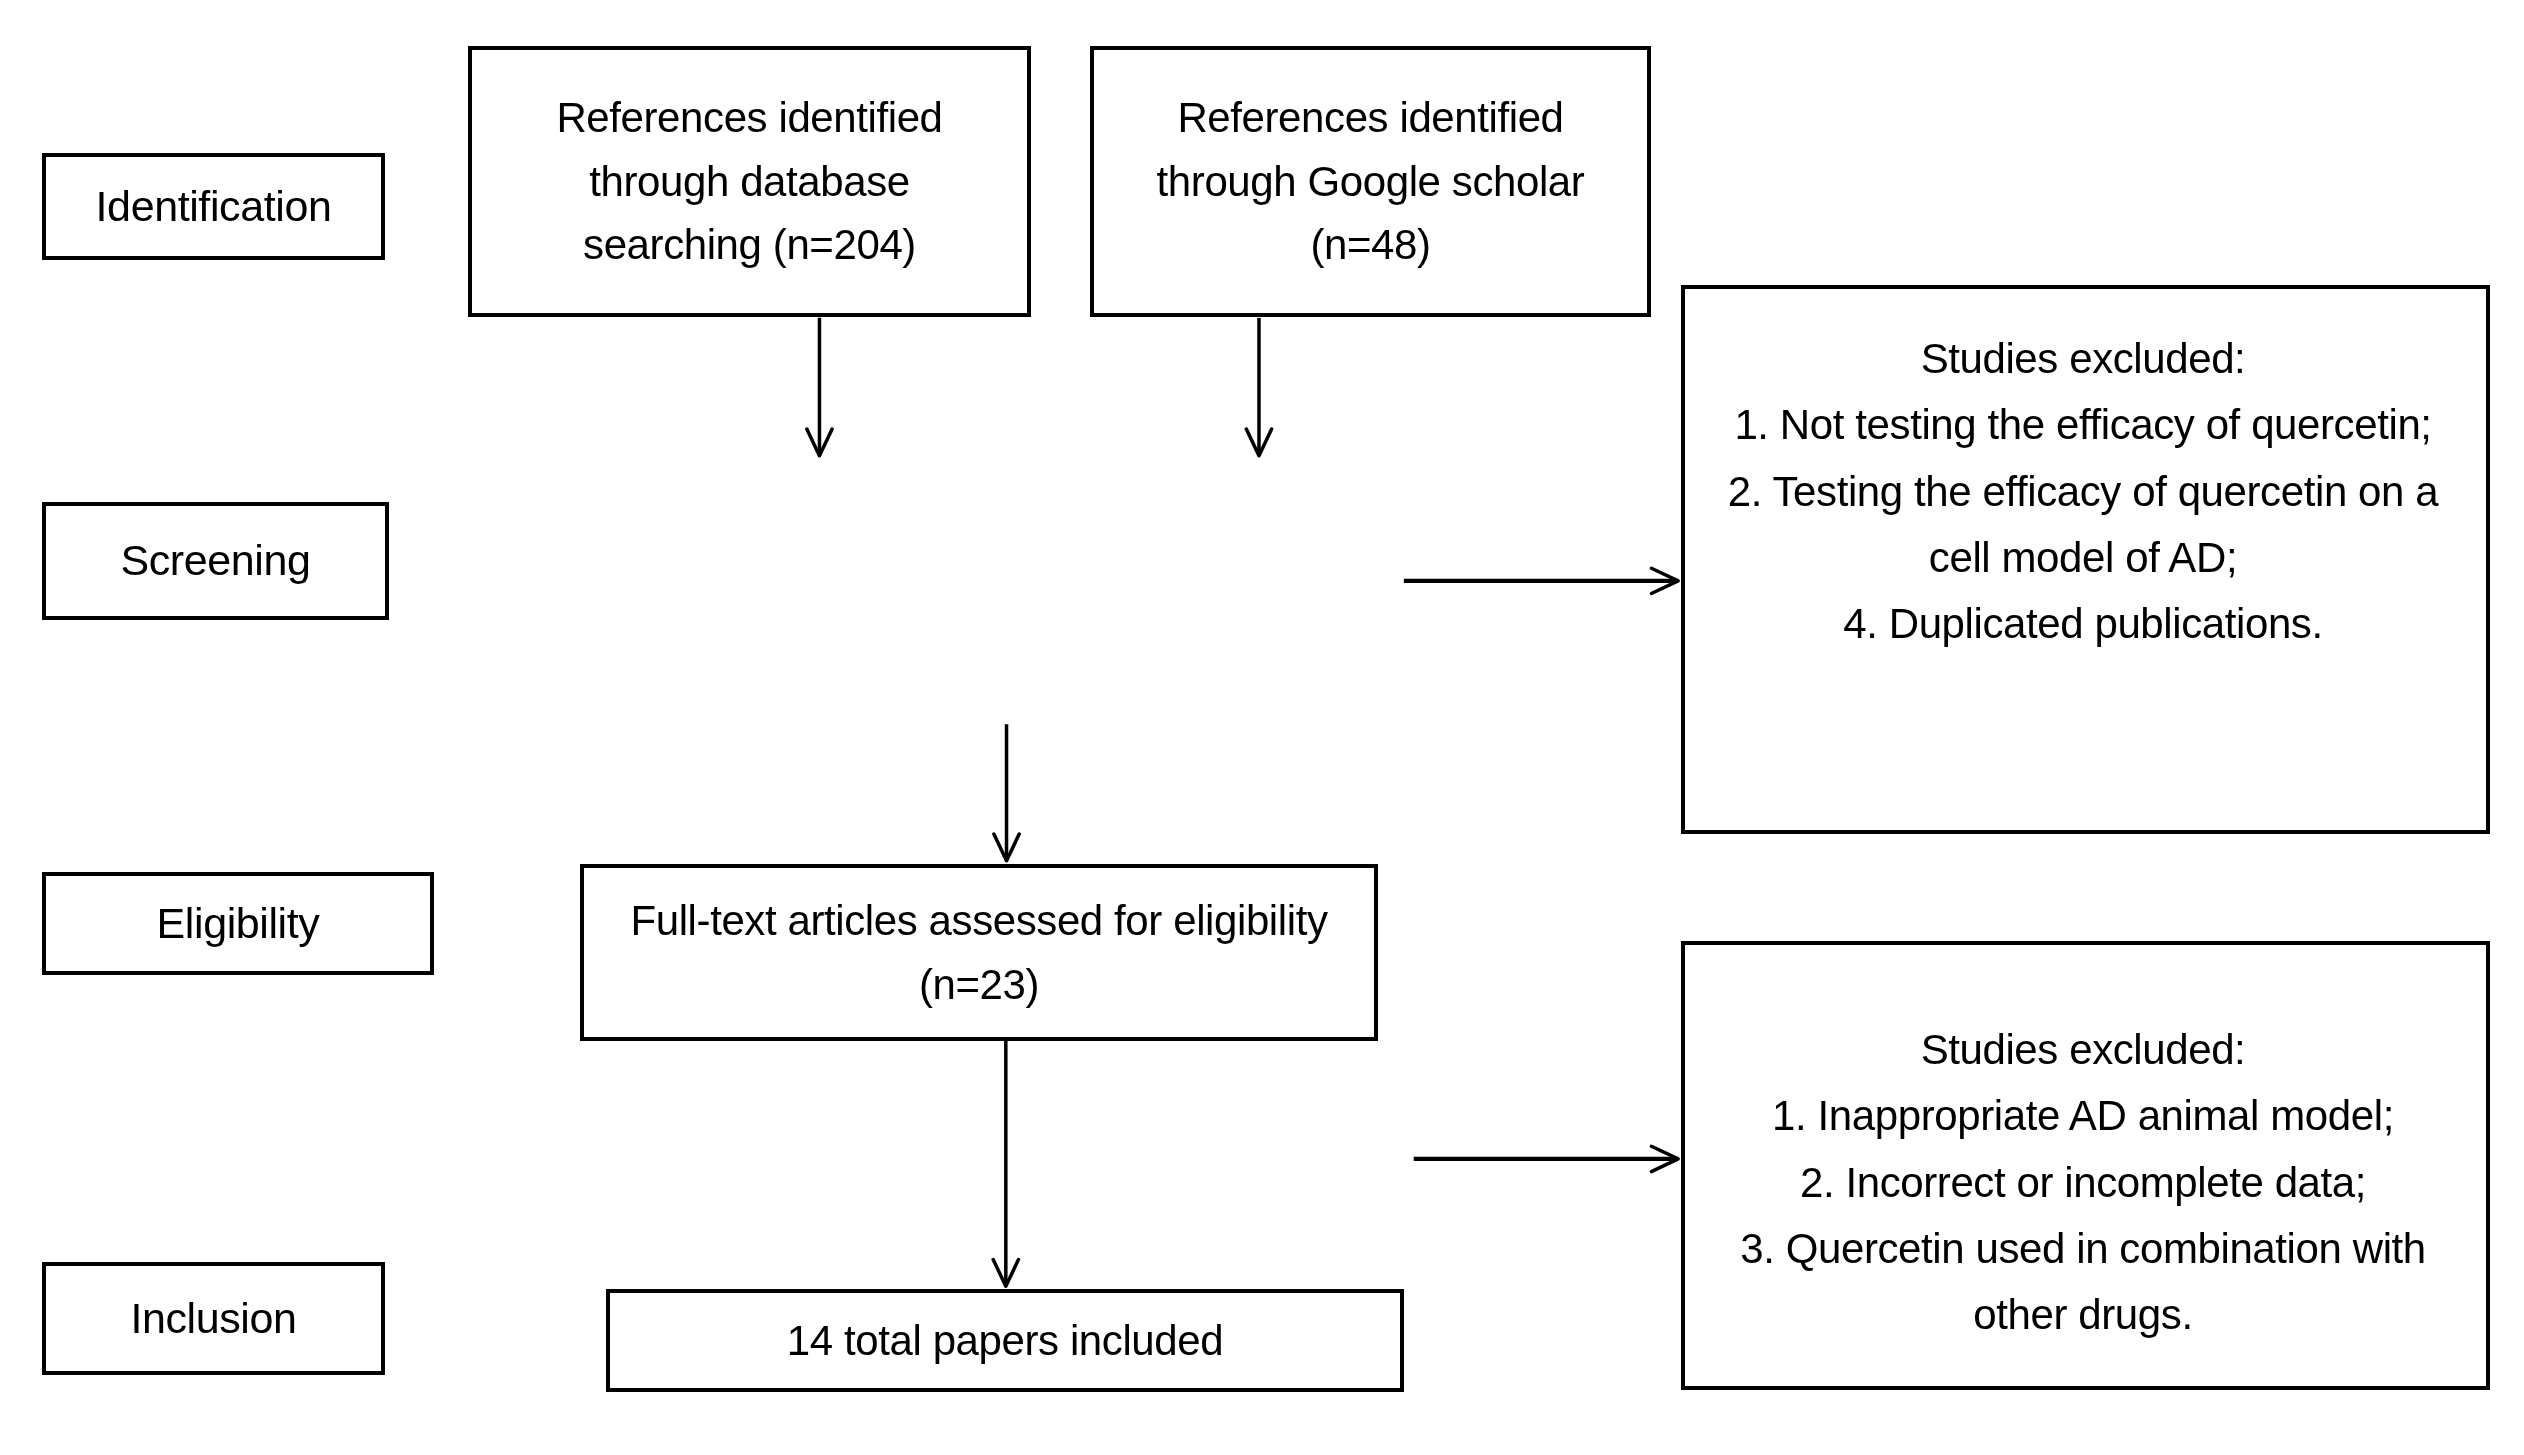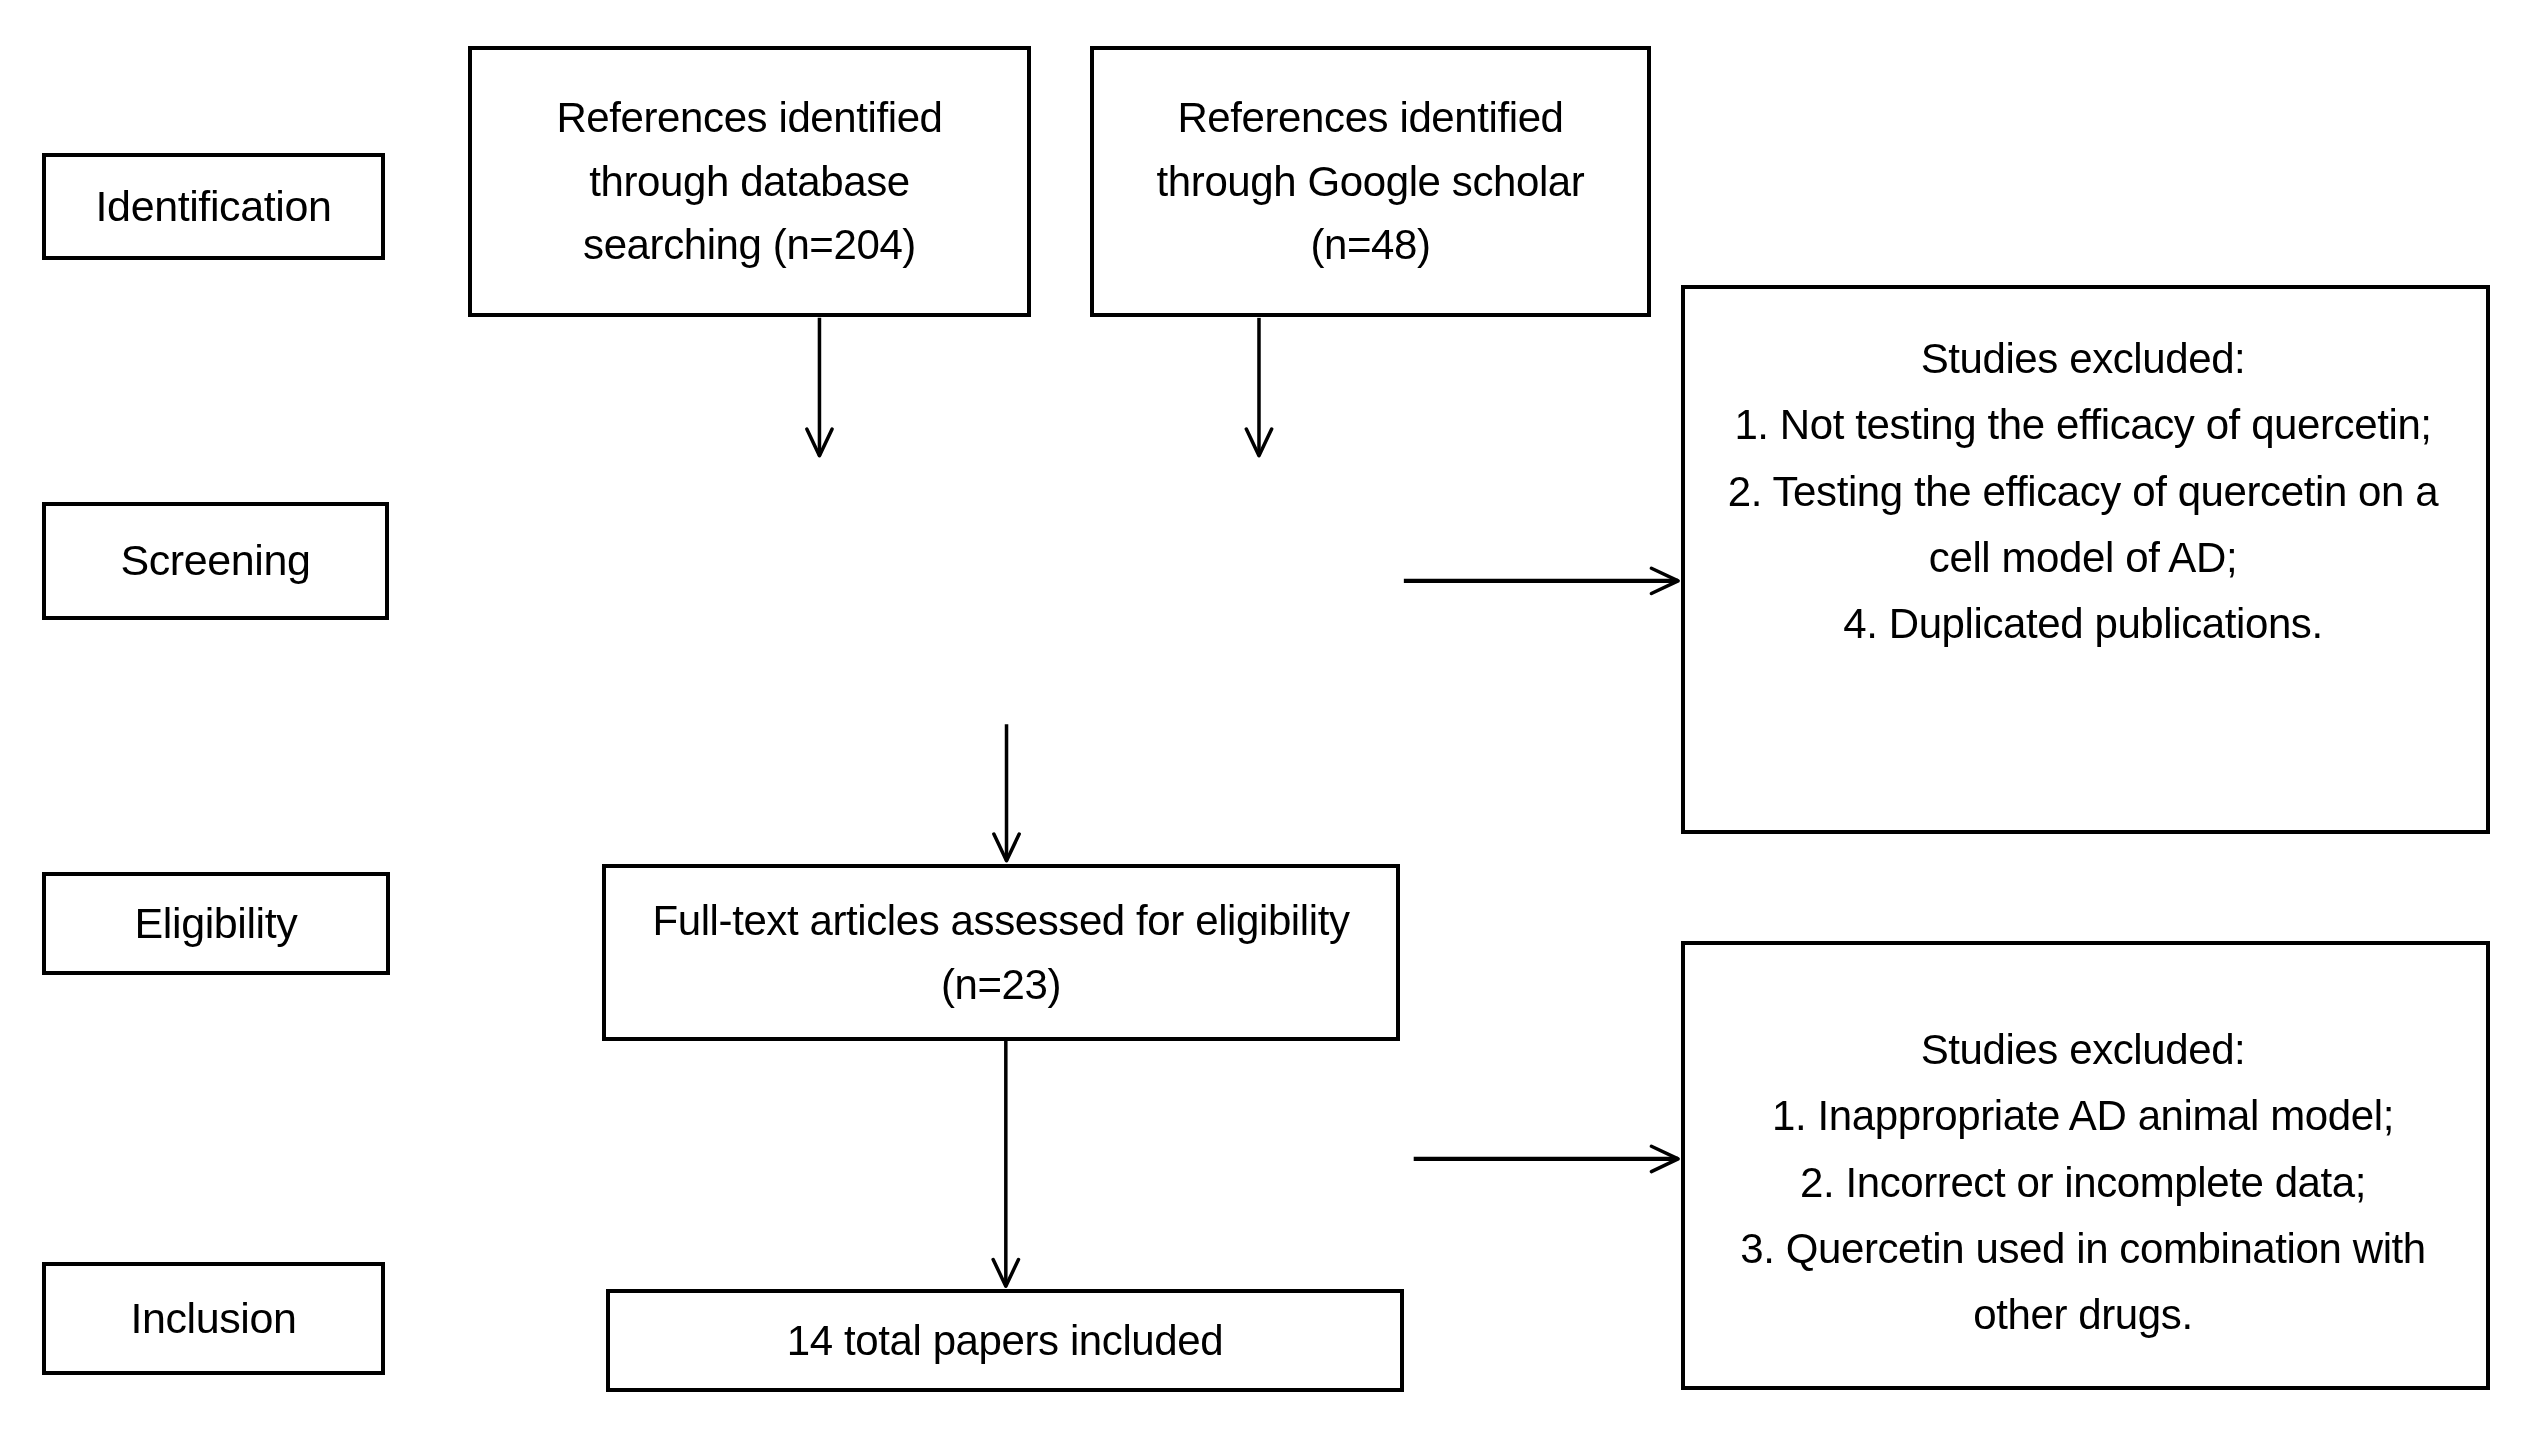--- a/index.html
+++ b/index.html
@@ -37,27 +37,27 @@
     display: block;
     text-align: left;
     line-height: 1.58;
   }
   .excl .excl-inner { width: 100%; text-align: center; }
   .excl-item { margin: 0; }
 
   
   #label-identification { left: 42px;  top: 153px;  width: 343px;  height: 107px; }
   #label-screening      { left: 42px;  top: 502px;  width: 347px;  height: 118px; }
-  #label-eligibility    { left: 42px;  top: 872px; width: 348px;  height: 103px; }
+  #label-eligibility    { left: 42px;  top: 872px; width: 392px;  height: 103px; }
   #label-inclusion      { left: 42px;  top: 1262px; width: 343px;  height: 113px; }
 
   #box-database    { left: 468px;  top: 46px;   width: 563px;  height: 271px; padding: 0 28px; }
   #box-scholar     { left: 1090px; top: 46px;   width: 561px;  height: 271px; padding: 0 28px; }
   #box-screened    { left: 609px;  top: 459px;  width: 795px; height: 266px; padding: 0 28px; }
-  #box-fulltext    { left: 602px;  top: 864px; width: 798px; height: 177px; padding: 0 28px; }
+  #box-fulltext    { left: 580px;  top: 864px; width: 798px; height: 177px; padding: 0 28px; }
   #box-included    { left: 606px;  top: 1289px; width: 798px; height: 103px; padding: 0 28px; }
 
   #box-excluded-1  { left: 1681px; top: 285px;  width: 809px; height: 549px; padding: 37px 32px 0 27px; }
   #box-excluded-2  { left: 1681px; top: 941px; width: 809px; height: 449px; padding: 72px 32px 0 27px; }
 
   #arrow-layer {
     position: absolute;
     left: 0; top: 0;
     width: 2525px;
     height: 1455px;

